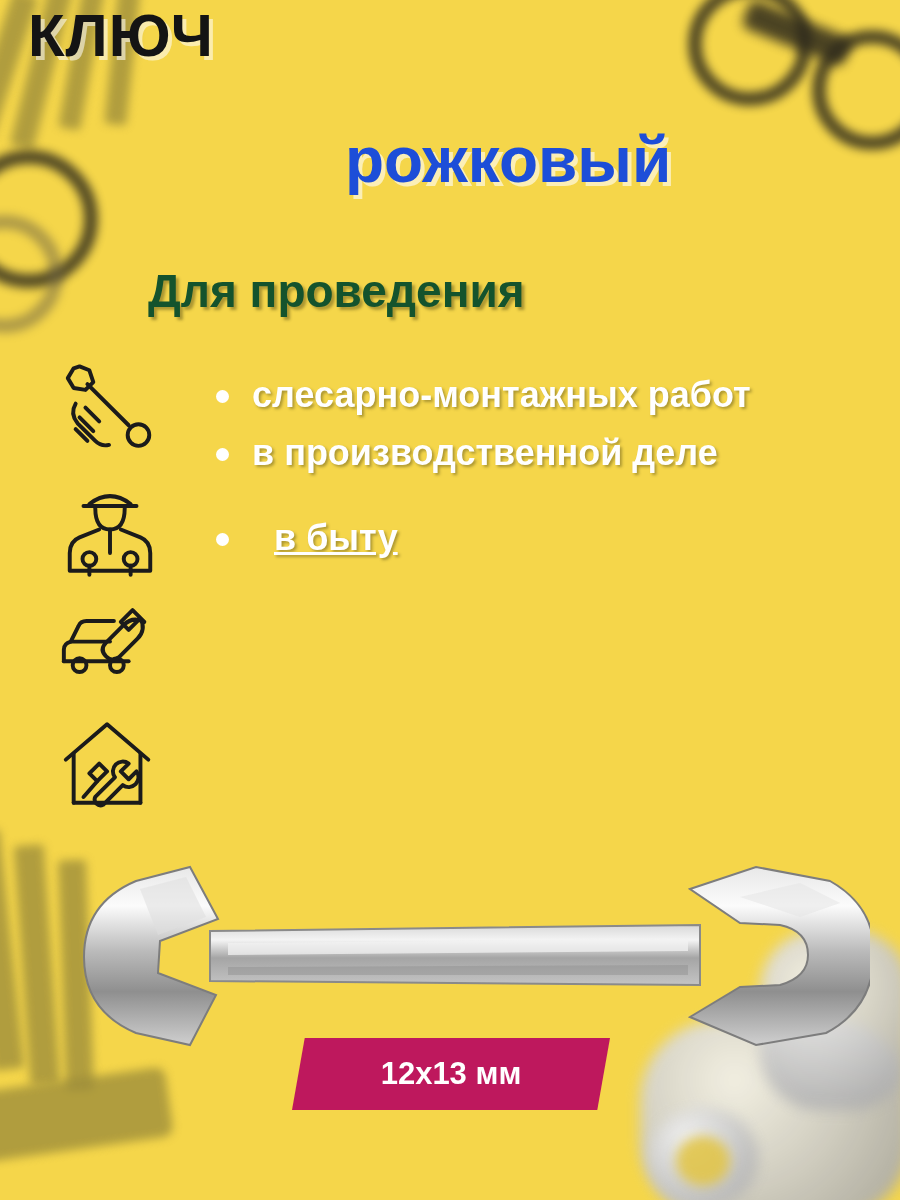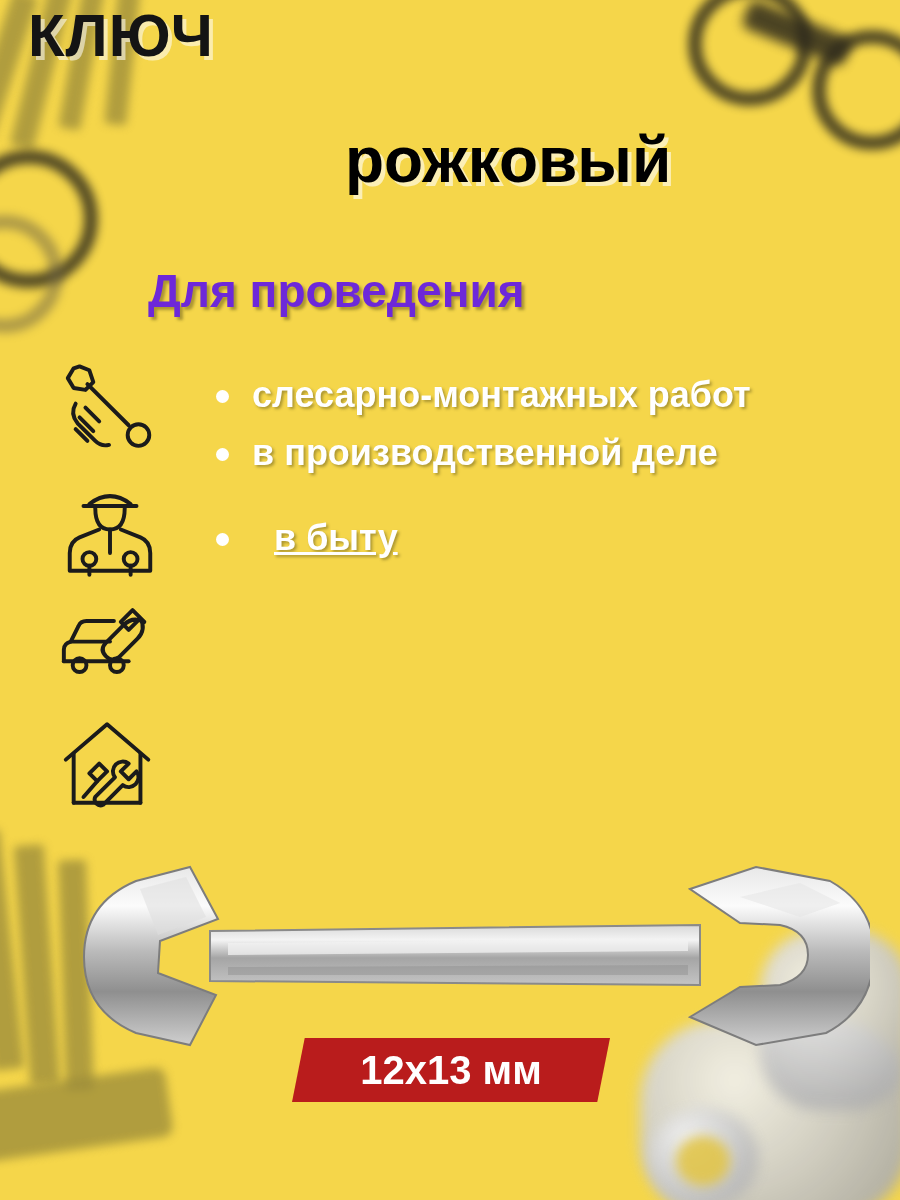--- a/index.html
+++ b/index.html
@@ -71,31 +71,31 @@
     color: #141414;
     text-shadow: 4px 4px 0 rgba(255,255,255,0.55);
   }
   .title-sub {
     position: absolute;
     left: 345px;
     top: 128px;
     font-size: 64px;
     line-height: 1;
     font-weight: bold;
-    color: #000000;
+    color: #1d4ed8;
     text-shadow: 4px 4px 0 rgba(255,255,255,0.6);
   }
 
   .lead {
     position: absolute;
     left: 148px;
     top: 264px;
     font-size: 46px;
     font-weight: bold;
-    color: #6d28d9;
+    color: #14532d;
     text-shadow: 3px 3px 3px rgba(80,70,20,0.45);
   }
 
   
   .bullets {
     position: absolute;
     left: 196px;
     top: 362px;
     width: 620px;
     margin: 12px;
@@ -152,24 +152,24 @@
     width: 830px;
     height: 220px;
   }
 
   
   .badge {
     position: absolute;
     left: 292px;
     top: 1038px;
     width: 318px;
-    height: 64px;
-    background: #b91c1c;
+    height: 72px;
+    background: #be185d;
     color: #ffffff;
-    font-size: 40px;
+    font-size: 31px;
     font-weight: bold;
     display: flex;
     align-items: center;
     justify-content: center;
     clip-path: polygon(4% 0, 100% 0, 96% 100%, 0 100%);
   }
 </style>
 </head>
 <body>
 

